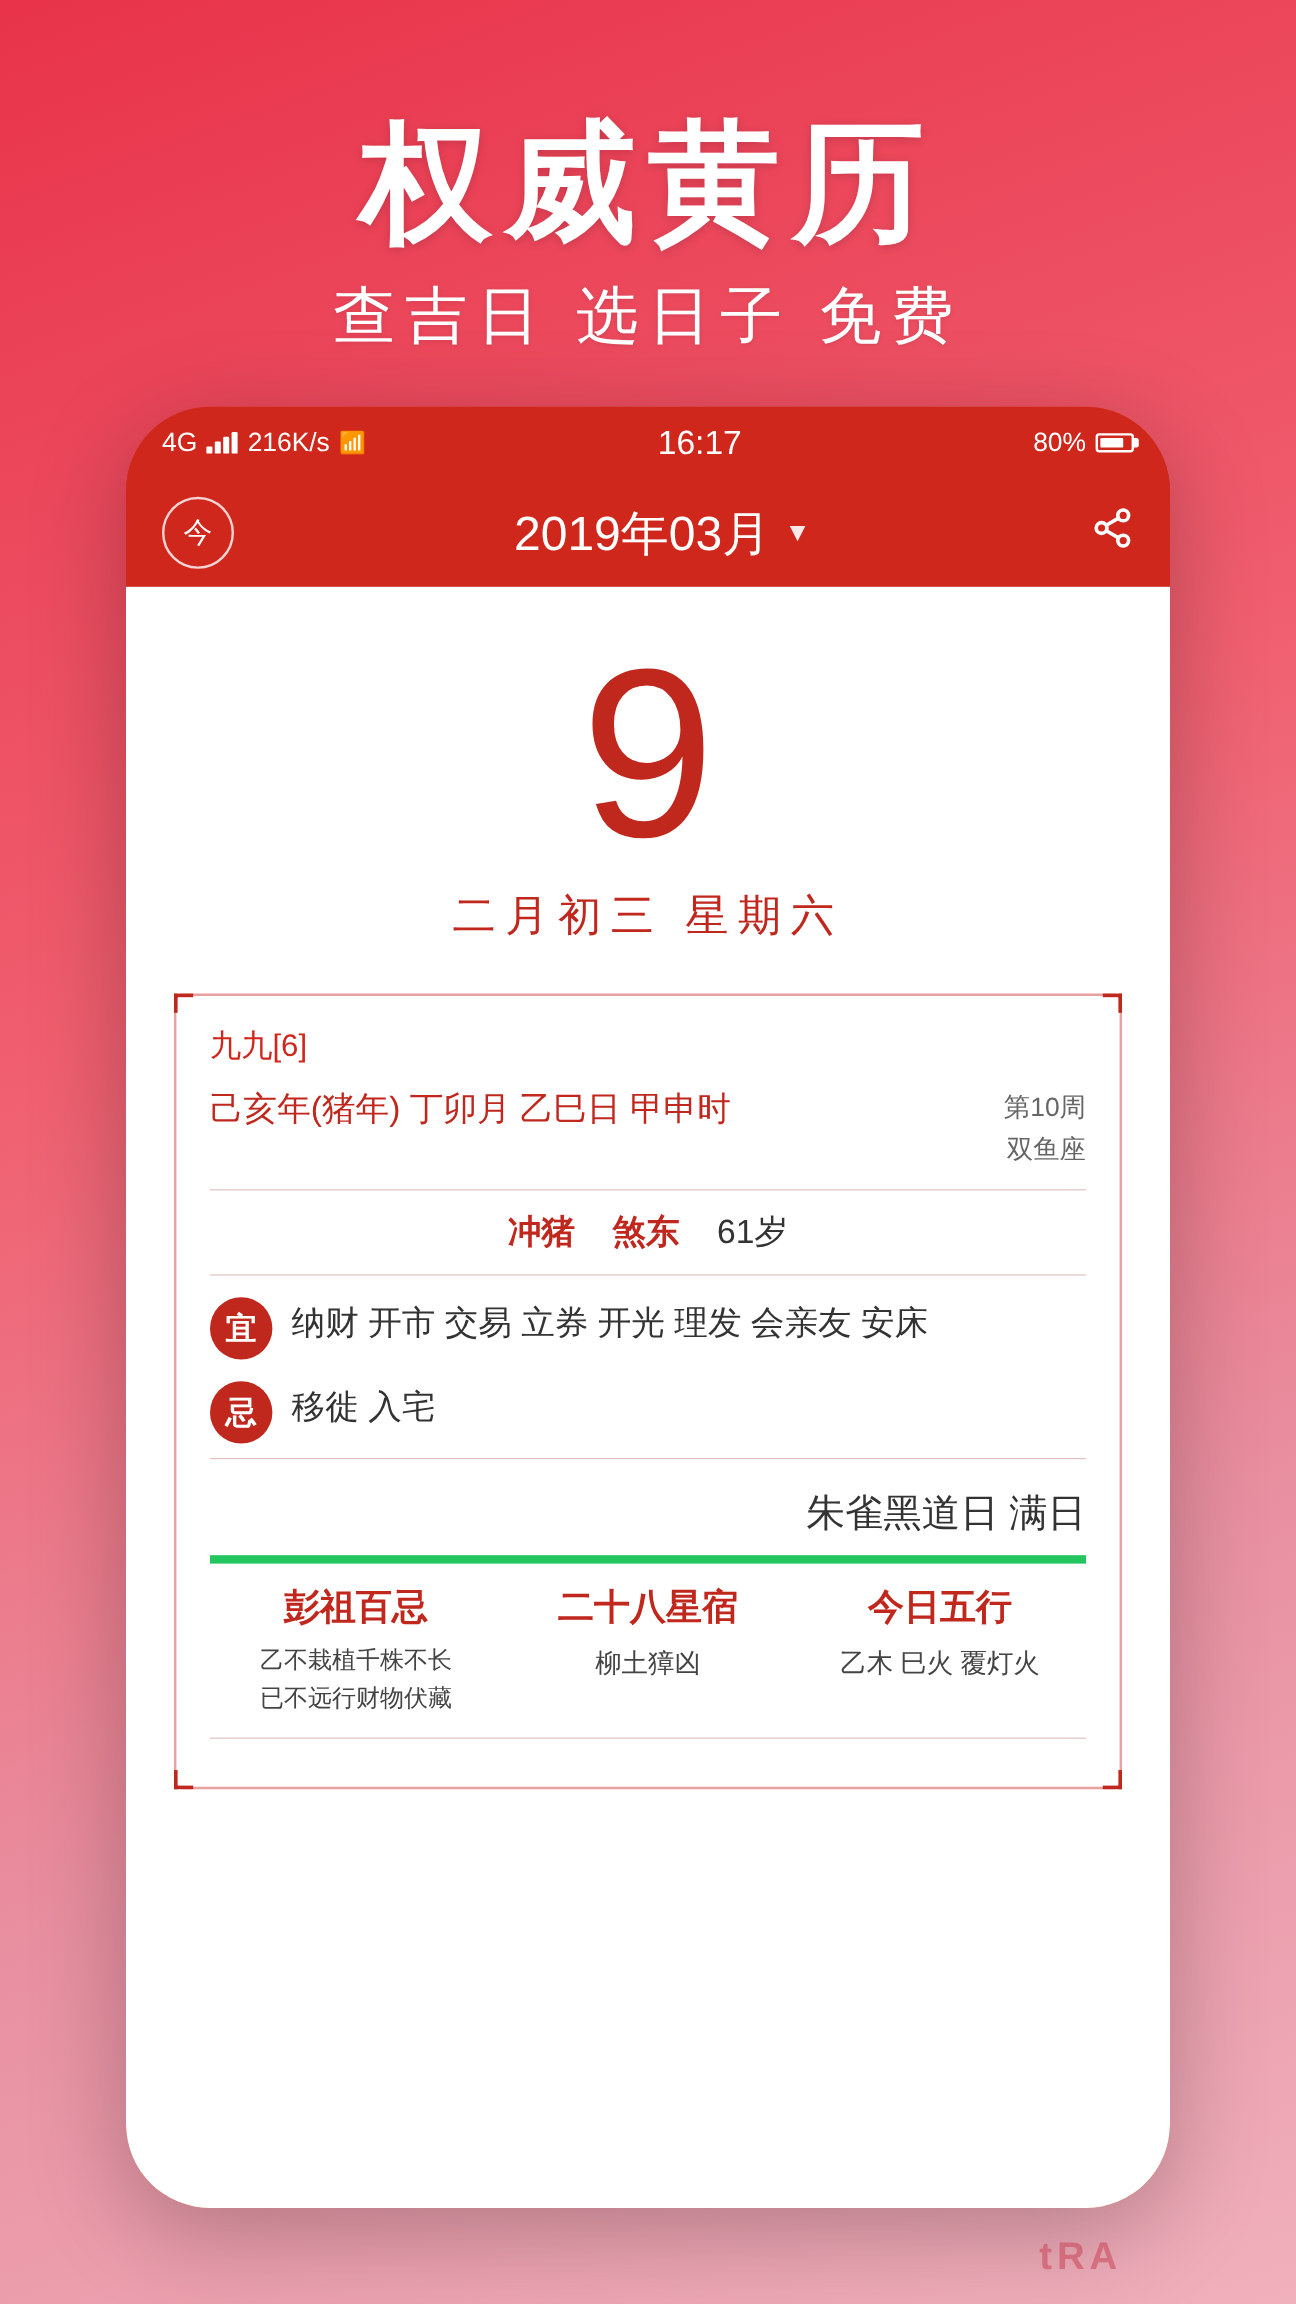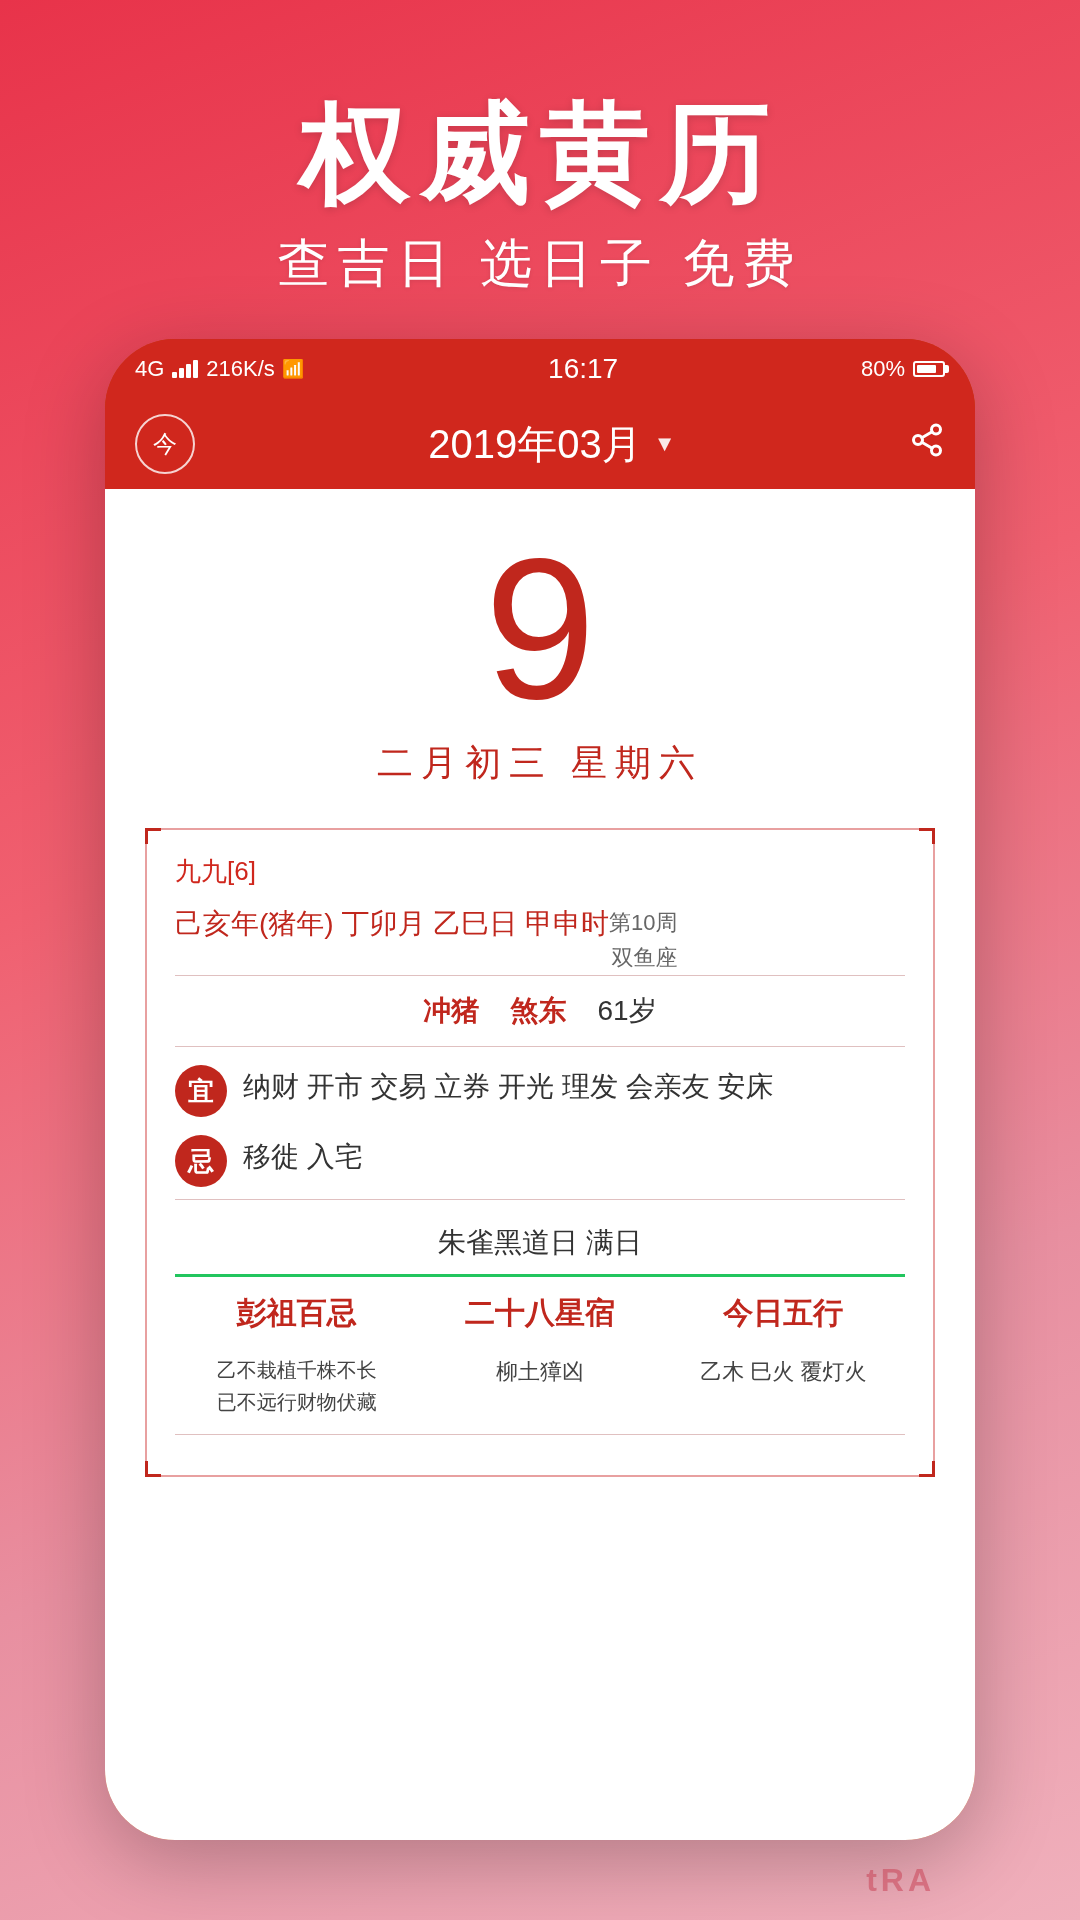--- a/index.html
+++ b/index.html
@@ -182,21 +182,23 @@
       border-color: #C0271D;
       border-style: solid;
     }
     .corner-tl { top: -2px; left: -2px; border-width: 3px 0 0 3px; }
     .corner-tr { top: -2px; right: -2px; border-width: 3px 3px 0 0; }
     .corner-bl { bottom: -2px; left: -2px; border-width: 0 0 3px 3px; }
     .corner-br { bottom: -2px; right: -2px; border-width: 0 3px 3px 0; }
 
     .ganzhi-row {
       display: flex;
+      justify-content: space-between;
       align-items: flex-start;
+      padding-bottom: 16px;
       border-bottom: 1px solid #e0c0c0;
       margin-bottom: 16px;
     }
 
     .ganzhi-main {
       font-size: 28px;
       color: #C0271D;
       font-weight: 500;
     }
 
@@ -250,25 +252,25 @@
     }
 
     .divider {
       width: 100%;
       height: 1px;
       background: #e0c0c0;
       margin: 12px 0;
     }
 
     .zhuri-row {
-      text-align: center;
-      font-size: 28px;
+      text-align: right;
+      font-size: 32px;
       color: #333;
       padding: 12px 0;
-      border-bottom: 3px solid #22c55e;
+      border-bottom: 7px solid #22c55e;
       margin-bottom: 16px;
     }
 
     .three-col {
       display: flex;
       justify-content: space-around;
       padding-bottom: 16px;
       border-bottom: 1px solid #e0c0c0;
       margin-bottom: 16px;
     }
@@ -285,21 +287,20 @@
       font-size: 30px;
       color: #C0271D;
       font-weight: 700;
     }
 
     .col-content {
       font-size: 22px;
       color: #444;
       text-align: left;
       line-height: 1.6;
-      margin-top: 12px;
     }
 
     .shen-row {
       display: flex;
       justify-content: space-around;
       padding-top: 8px;
     }
 
     .shen-item {
       font-size: 24px;

